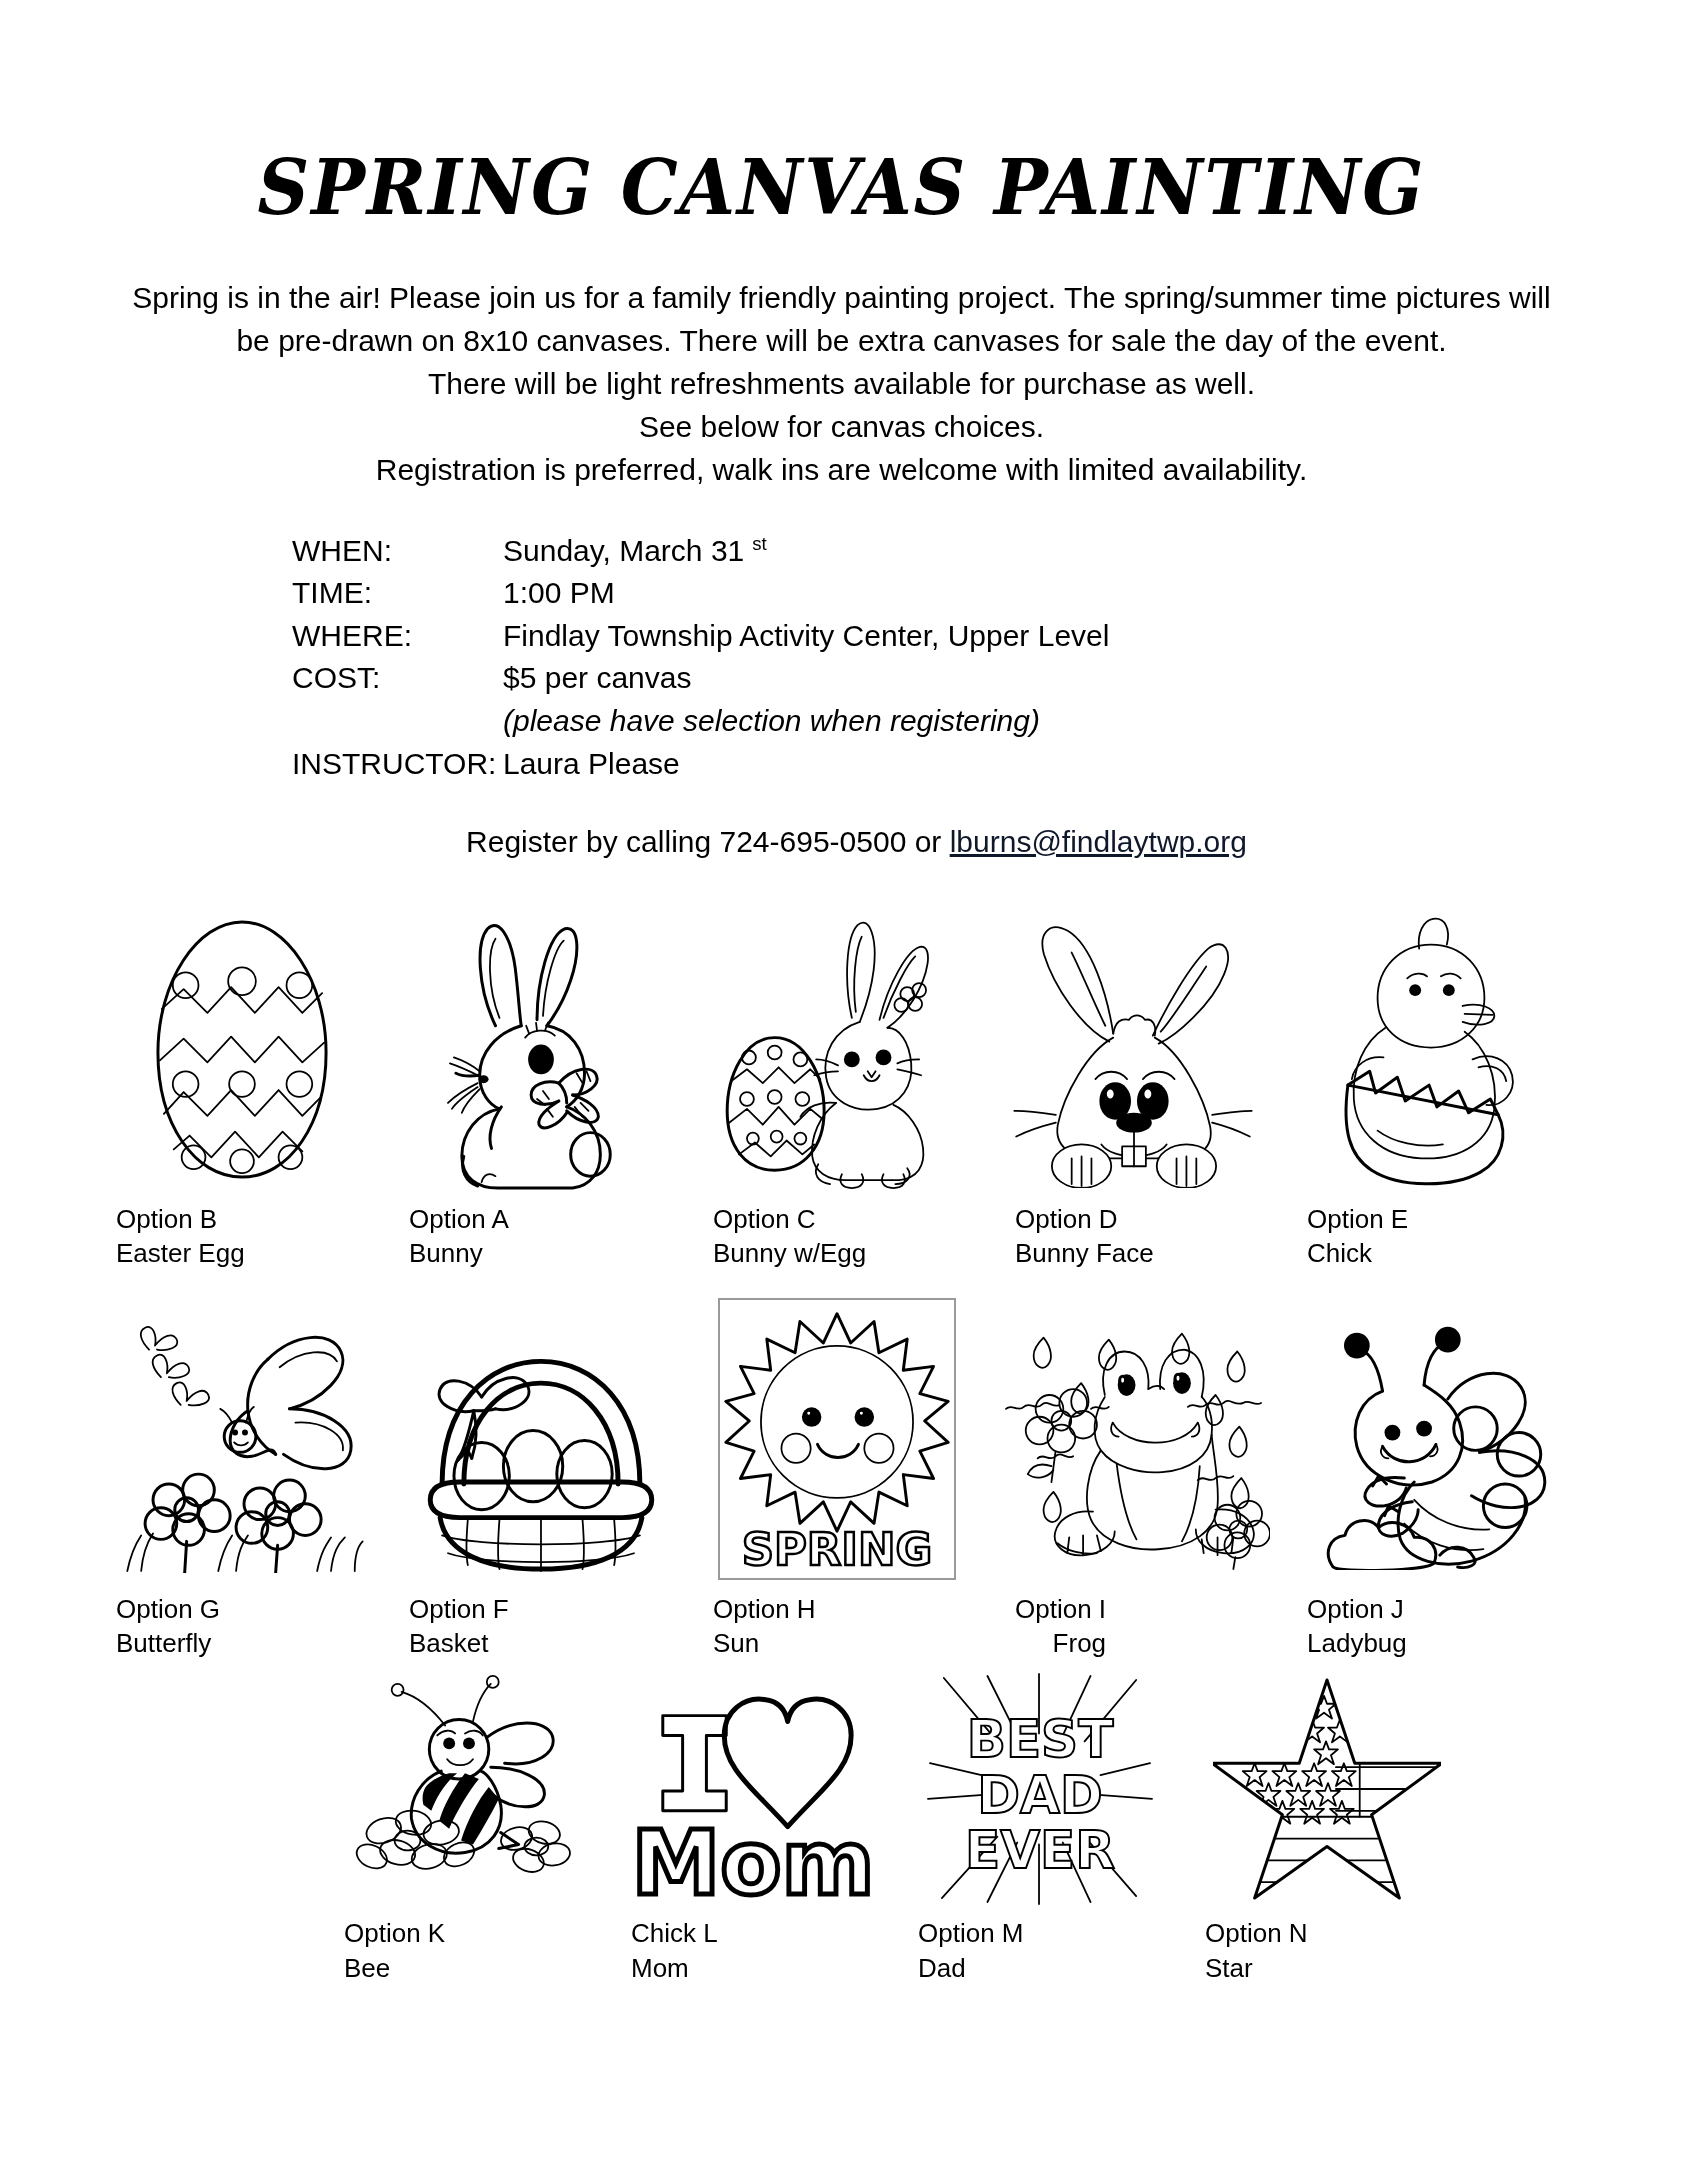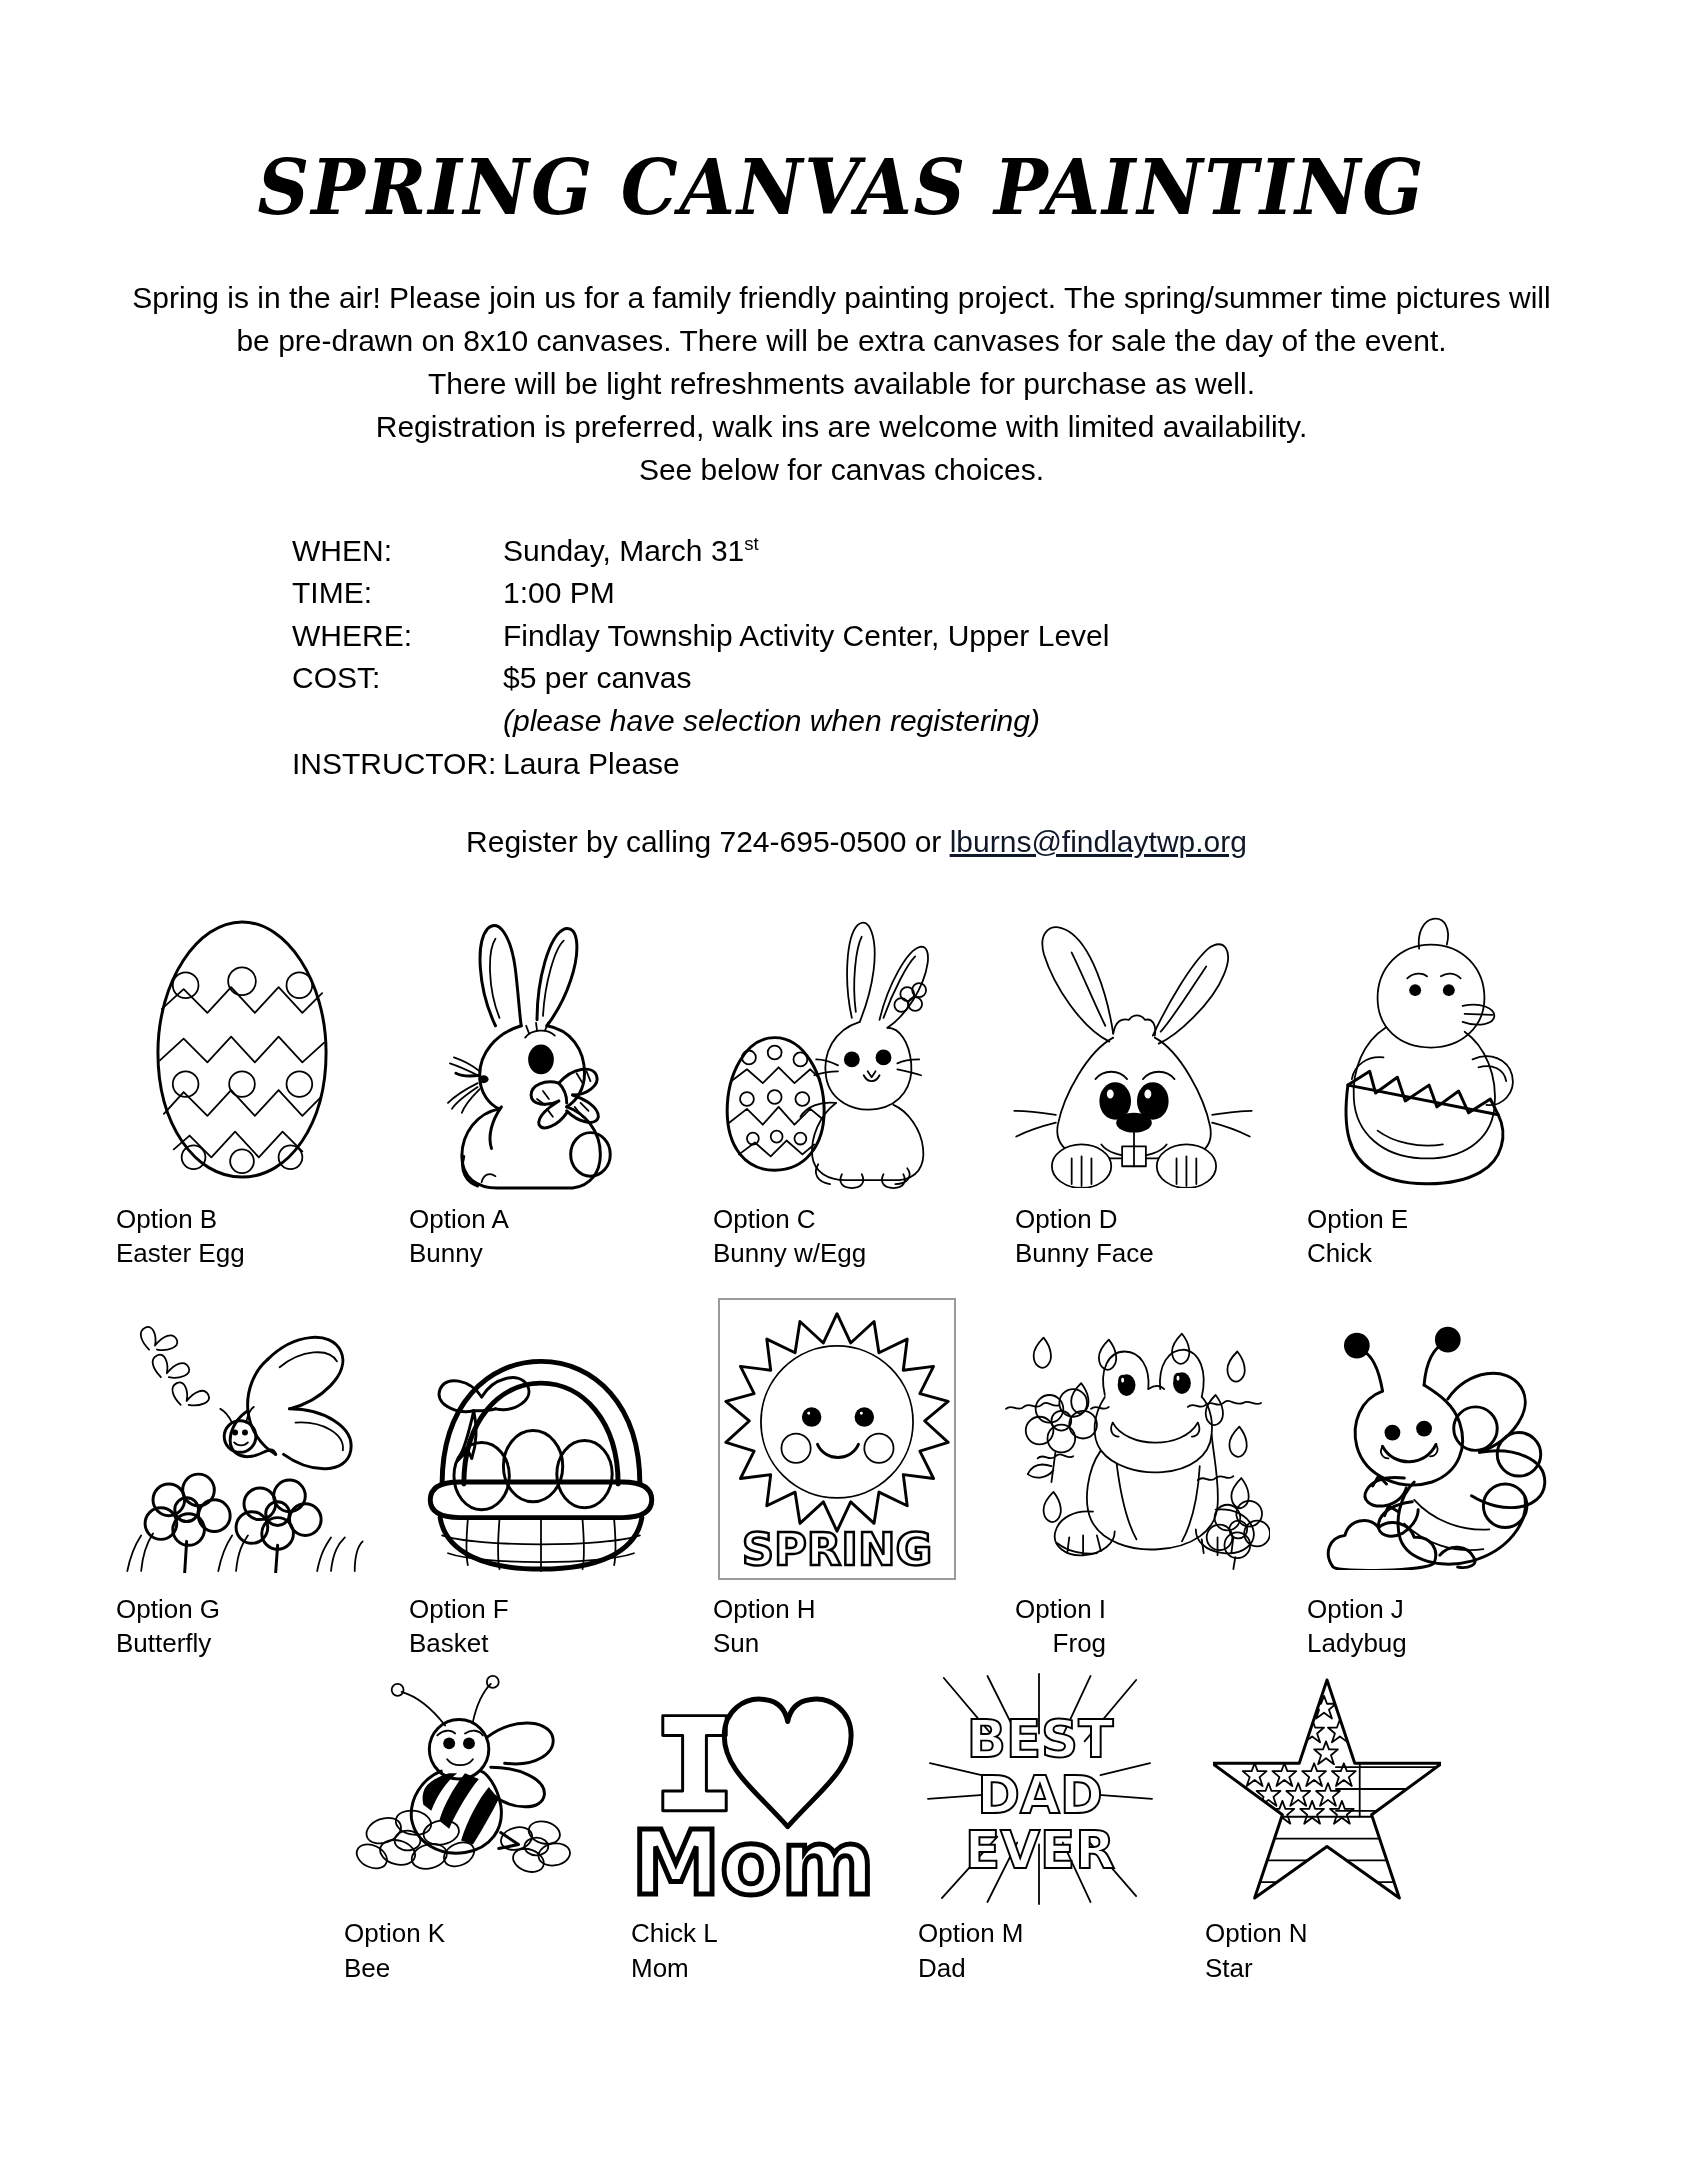--- a/index.html
+++ b/index.html
@@ -58,20 +58,21 @@
     display: flex;
   }
   .detail-label {
     width: 211px;
     flex: 0 0 211px;
   }
   .detail-value { flex: 1; }
   .detail-value sup {
     font-size: 0.62em;
     vertical-align: super;
+    margin-left: 8px;
   }
   .detail-note {
     font-style: italic;
   }
 
   .register {
     margin-top: 40px;
     margin-left: 198px;
     font-size: 30px;
     text-align: center;
@@ -148,22 +149,22 @@
 <body>
 
 <div class="page">
 
   <h1 class="title">SPRING CANVAS PAINTING</h1>
 
   <div class="intro">
     <p>Spring is in the air!  Please join us for a family friendly painting project.  The spring/summer time pictures will</p>
     <p>be pre-drawn on 8x10 canvases.  There will be extra canvases for sale the day of the event.</p>
     <p>There will be light refreshments available for purchase as well.</p>
+    <p>See below for canvas choices.</p>
     <p>Registration is preferred, walk ins are welcome with limited availability.</p>
-    <p>See below for canvas choices.</p>
   </div>
 
   <div class="details">
     <div class="detail-row">
       <div class="detail-label">WHEN:</div>
       <div class="detail-value"><span>Sunday, March 31</span><sup>st</sup></div>
     </div>
     <div class="detail-row">
       <div class="detail-label">TIME:</div>
       <div class="detail-value">1:00 PM</div>

